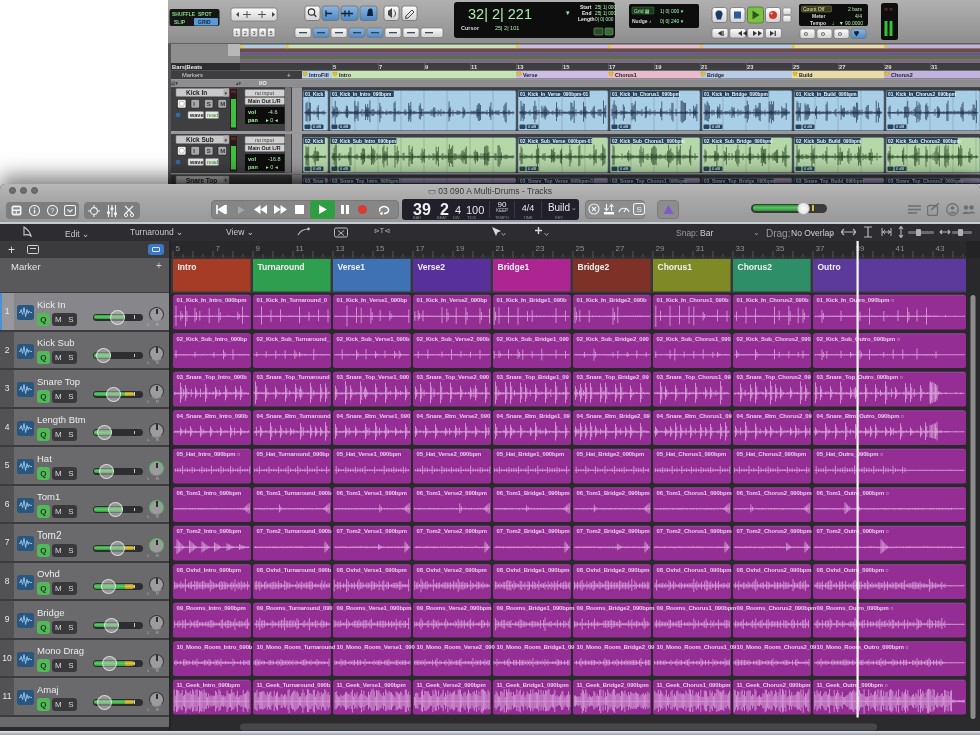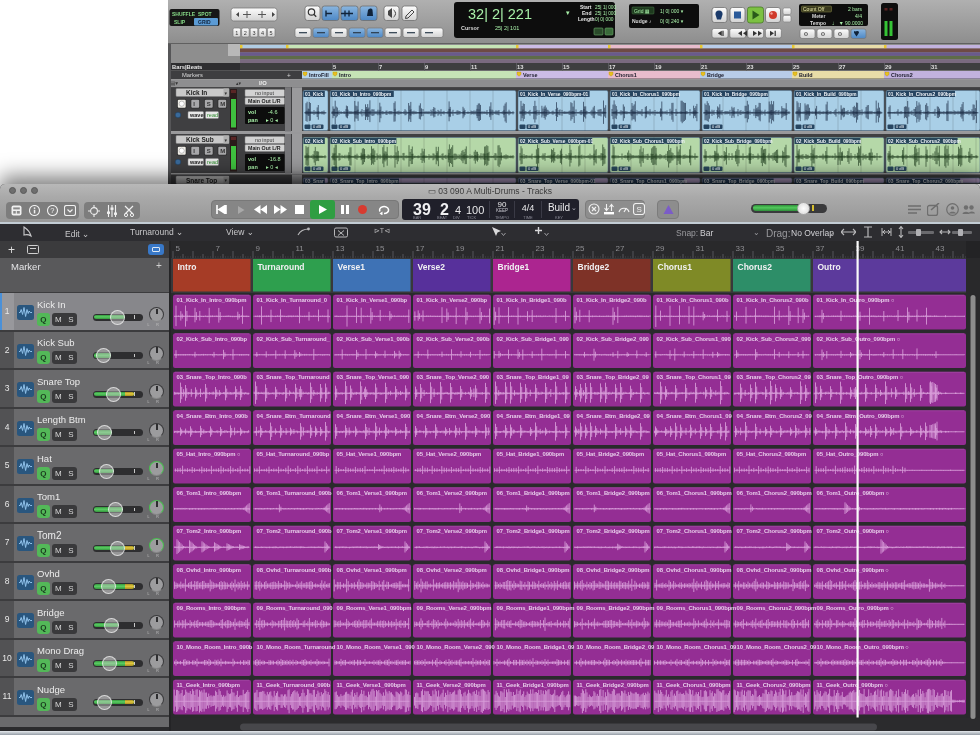--- a/index.html
+++ b/index.html
@@ -815,21 +815,21 @@
 <div class="abs" style="left:148.5px;top:653.5px;width:15px;height:15px;border-radius:50%;background:#9c9c9e;border:1.5px solid #3a3a3c;border-bottom-color:rgba(0,0,0,0.12)"></div>
 <div class="abs" style="left:156.3px;top:655.0px;width:1.5px;height:5.5px;background:#2e2e30"></div>
 <div class="abs" style="left:147.5px;top:669.0px;width:20px;font-size:3.5px;color:#c4c4c4">L&nbsp;&nbsp;&nbsp;&nbsp;&nbsp;&nbsp;&nbsp;R</div>
 <div class="abs" style="left:0;top:678.0px;width:171px;height:36.5px;background:#6a6a6c"></div>
 <div class="abs" style="left:0;top:678.0px;width:14px;height:36.5px;background:#525254"></div>
 <div class="abs" style="left:0;top:691.0px;width:14px;text-align:center;font-size:8.5px;color:#e8e8e8">11</div>
 <div class="abs" style="left:16.5px;top:690.0px;width:17px;height:15px"><svg width="17" height="15" viewBox="0 0 17 15">
       <rect width="17" height="15" rx="2.5" fill="#29567e"></rect>
       <path d="M2 7.5h1.2l1-3 1.4 5 1.4-7 1.6 9 1.4-7 1.2 4 1-2.5 1 1.5h1.8" stroke="#8fc1ea" stroke-width="1" fill="none"></path>
     </svg></div>
-<div class="abs" style="left:37px;top:683.5px;font-size:9.5px;color:#ececec">Nudge</div>
+<div class="abs" style="left:37px;top:683.5px;font-size:9.5px;color:#ececec">Amaj</div>
 <div class="abs" style="left:36.5px;top:697.5px;width:13.5px;height:13px;background:#53b858;border-radius:3px;text-align:center;font-size:8px;font-weight:bold;line-height:13px;color:#1a3a1e">Q</div>
 <div class="abs" style="left:52px;top:697.5px;width:12.5px;height:13px;background:#39393b;border-radius:3px 0 0 3px;text-align:center;font-size:8px;line-height:13px;color:#d8d8d8">M</div>
 <div class="abs" style="left:65px;top:697.5px;width:12px;height:13px;background:#39393b;border-radius:0 3px 3px 0;text-align:center;font-size:8px;line-height:13px;color:#d8d8d8">S</div>
 <div class="abs" style="left:92.5px;top:698.5px;width:50.5px;height:7px;background:#2e2e30;border-radius:3.5px"></div>
 <div class="abs" style="left:93.5px;top:699.7px;width:40.5px;height:4.6px;background:linear-gradient(#35973d,#5ace64 45%,#35973d);border-radius:2.3px"></div>
 <div class="abs" style="left:125.0px;top:699.7px;width:9px;height:4.6px;background:linear-gradient(#ab8c20,#e0ca40 45%,#ab8c20);border-radius:0 2.3px 2.3px 0"></div>
 <div class="abs" style="left:133.5px;top:700.2px;width:1.5px;height:3.6px;background:#cacaca"></div>
 <div class="abs" style="left:96.5px;top:694.5px;width:15px;height:15px;border-radius:50%;background:rgba(205,205,205,0.45);border:1px solid rgba(240,240,240,0.75)"></div>
 <div class="abs" style="left:148.5px;top:692.0px;width:15px;height:15px;border-radius:50%;background:#9c9c9e;border:1.5px solid #3a3a3c;border-bottom-color:rgba(0,0,0,0.12)"></div>
 <div class="abs" style="left:156.3px;top:693.5px;width:1.5px;height:5.5px;background:#2e2e30"></div>

